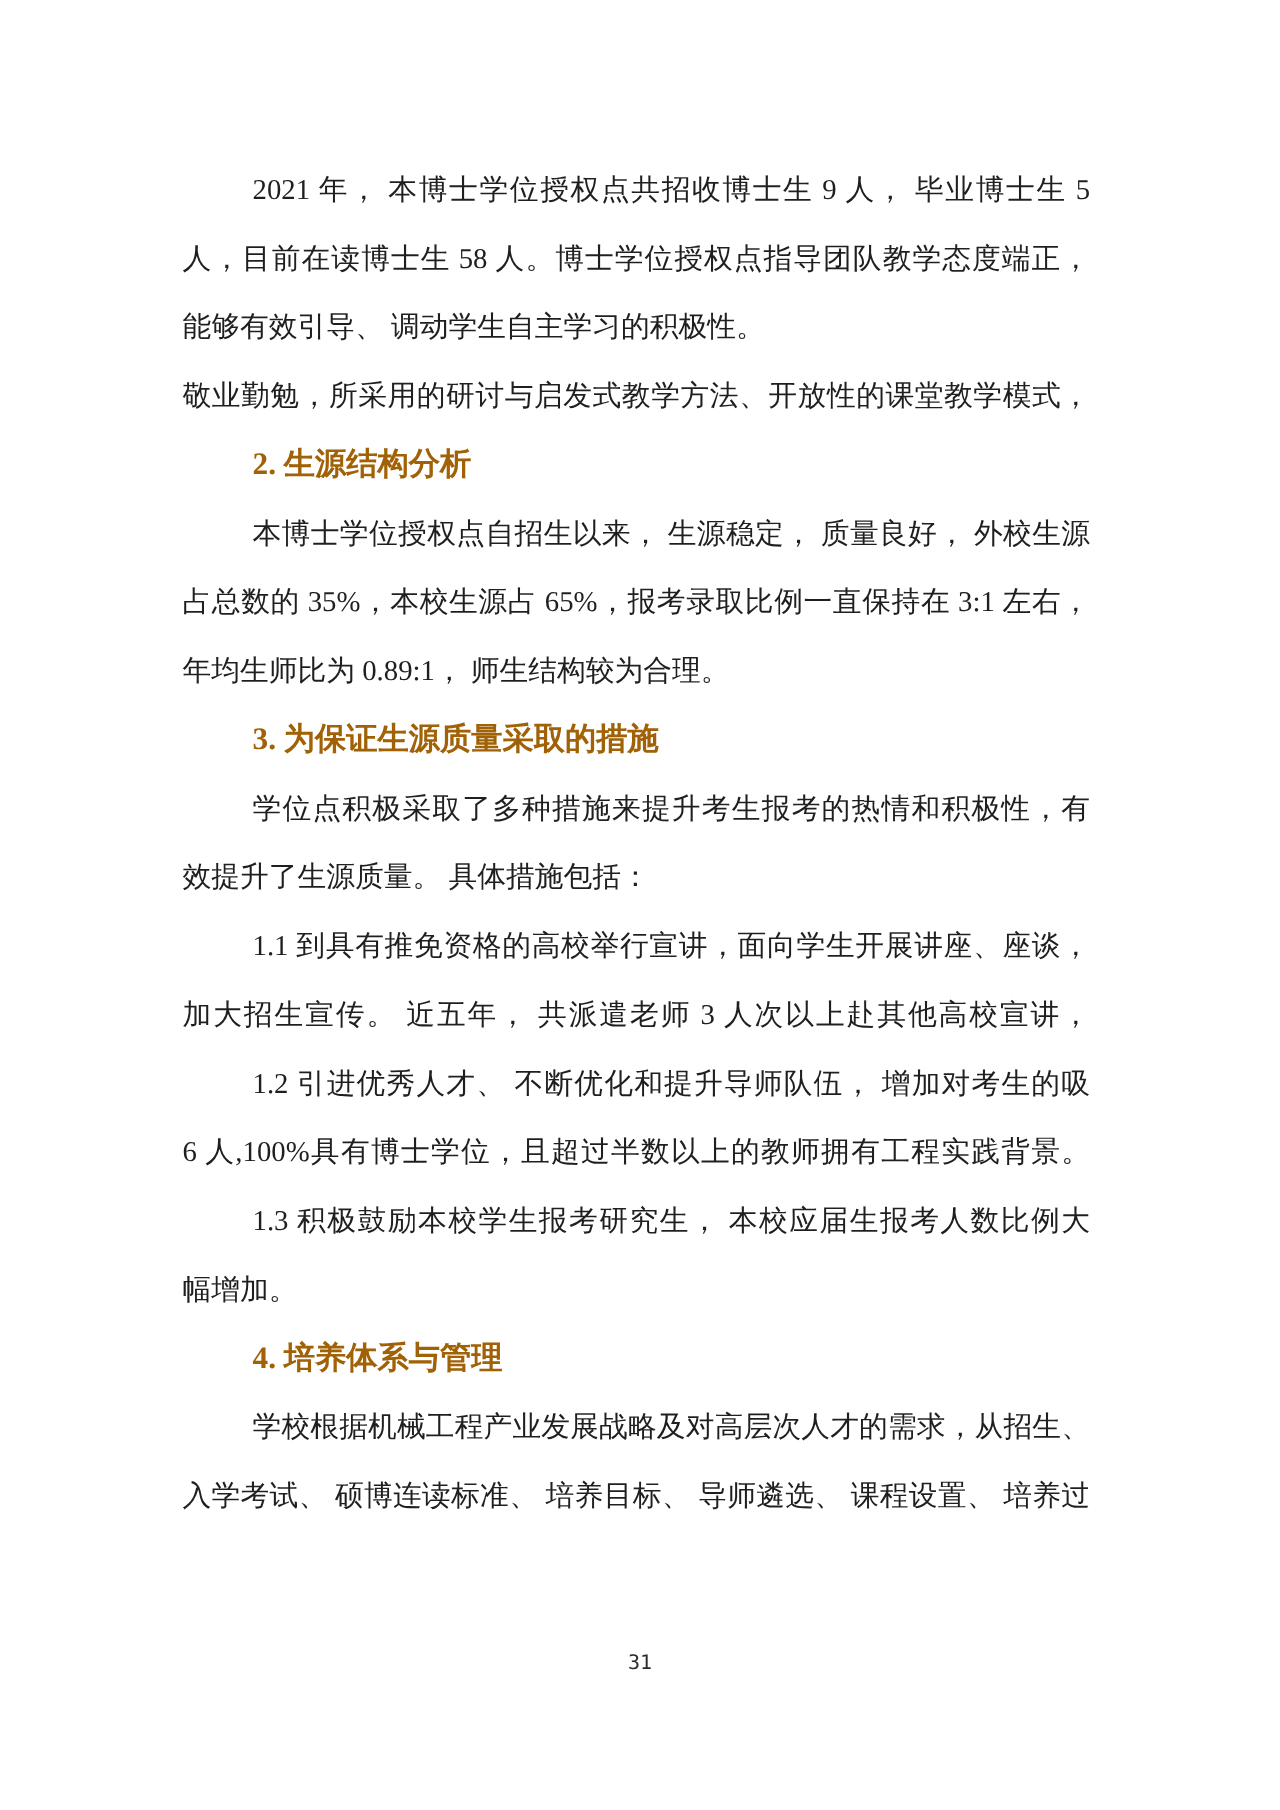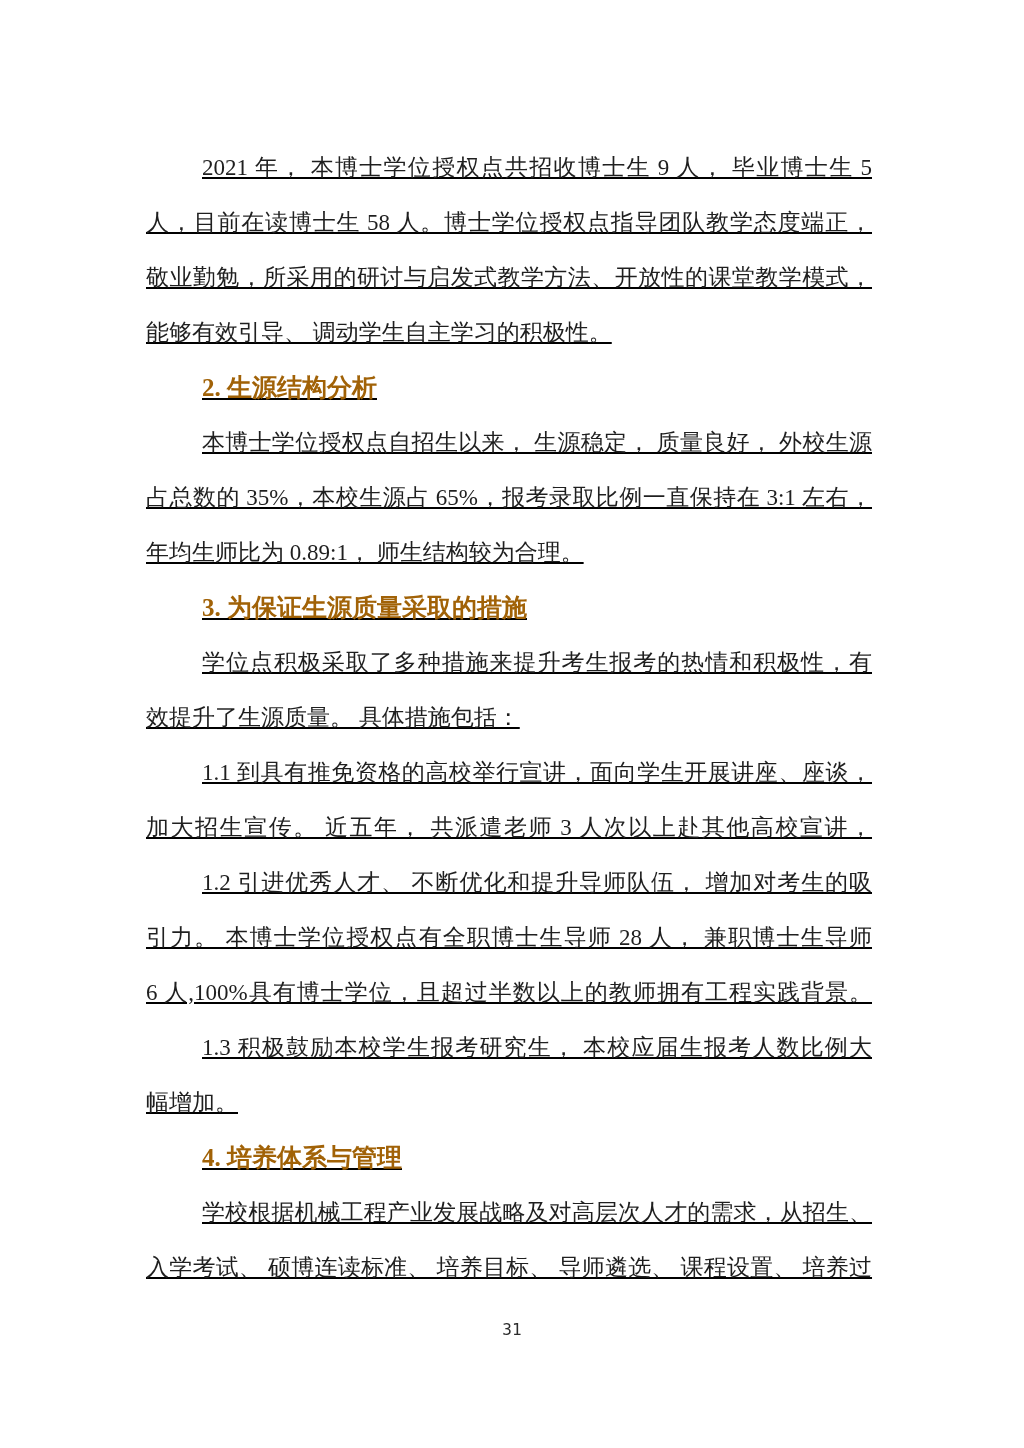--- a/index.html
+++ b/index.html
@@ -15,23 +15,22 @@
     font-family: "Liberation Serif", "DejaVu Serif", serif;
   }
   .page {
     position: absolute;
     inset: 0;
     background: #ffffff;
   }
   .content {
     position: absolute;
     left: 146px;
-    top: 140px;
+    top: 124px;
     width: 726px;
-    text-decoration: underline;
   }
   .line {
     height: 55px;
     line-height: 55px;
     font-size: 23px;
     color: #1f1f1f;
     text-align: left;
     white-space: nowrap;
     overflow: visible;
   }
@@ -65,33 +64,32 @@
     margin-top: 10px;
   }
 </style>
 </head>
 <body>
 
 <div class="page">
   <div class="content">
     <div class="line just indent">2021 年， 本博士学位授权点共招收博士生 9 人， 毕业博士生 5</div>
     <div class="line just">人，目前在读博士生 58 人。博士学位授权点指导团队教学态度端正，</div>
+    <div class="line">能够有效引导、 调动学生自主学习的积极性。</div>
     <div class="line just">敬业勤勉，所采用的研讨与启发式教学方法、开放性的课堂教学模式，</div>
-    <div class="line">能够有效引导、 调动学生自主学习的积极性。</div>
     <div class="line heading indent">2. 生源结构分析</div>
     <div class="line just indent">本博士学位授权点自招生以来， 生源稳定， 质量良好， 外校生源</div>
     <div class="line just">占总数的 35%，本校生源占 65%，报考录取比例一直保持在 3:1 左右，</div>
     <div class="line">年均生师比为 0.89:1， 师生结构较为合理。</div>
     <div class="line heading indent">3. 为保证生源质量采取的措施</div>
     <div class="line just indent">学位点积极采取了多种措施来提升考生报考的热情和积极性，有</div>
     <div class="line">效提升了生源质量。 具体措施包括：</div>
     <div class="line just indent">1.1 到具有推免资格的高校举行宣讲，面向学生开展讲座、座谈，</div>
     <div class="line just">加大招生宣传。 近五年， 共派遣老师 3 人次以上赴其他高校宣讲，</div>
     <div class="line just indent">1.2 引进优秀人才、 不断优化和提升导师队伍， 增加对考生的吸</div>
-    <div class="line just">引力。 本博士学位授权点有全职博士生导师 28 人， 兼职博士生导师</div>
     <div class="line just">6 人,100%具有博士学位，且超过半数以上的教师拥有工程实践背景。</div>
     <div class="line just indent">1.3 积极鼓励本校学生报考研究生， 本校应届生报考人数比例大</div>
     <div class="line">幅增加。</div>
     <div class="line heading indent">4. 培养体系与管理</div>
     <div class="line just indent">学校根据机械工程产业发展战略及对高层次人才的需求，从招生、</div>
     <div class="line just">入学考试、 硕博连读标准、 培养目标、 导师遴选、 课程设置、 培养过</div>
   </div>
   <div class="footer">31</div>
 </div>
 

